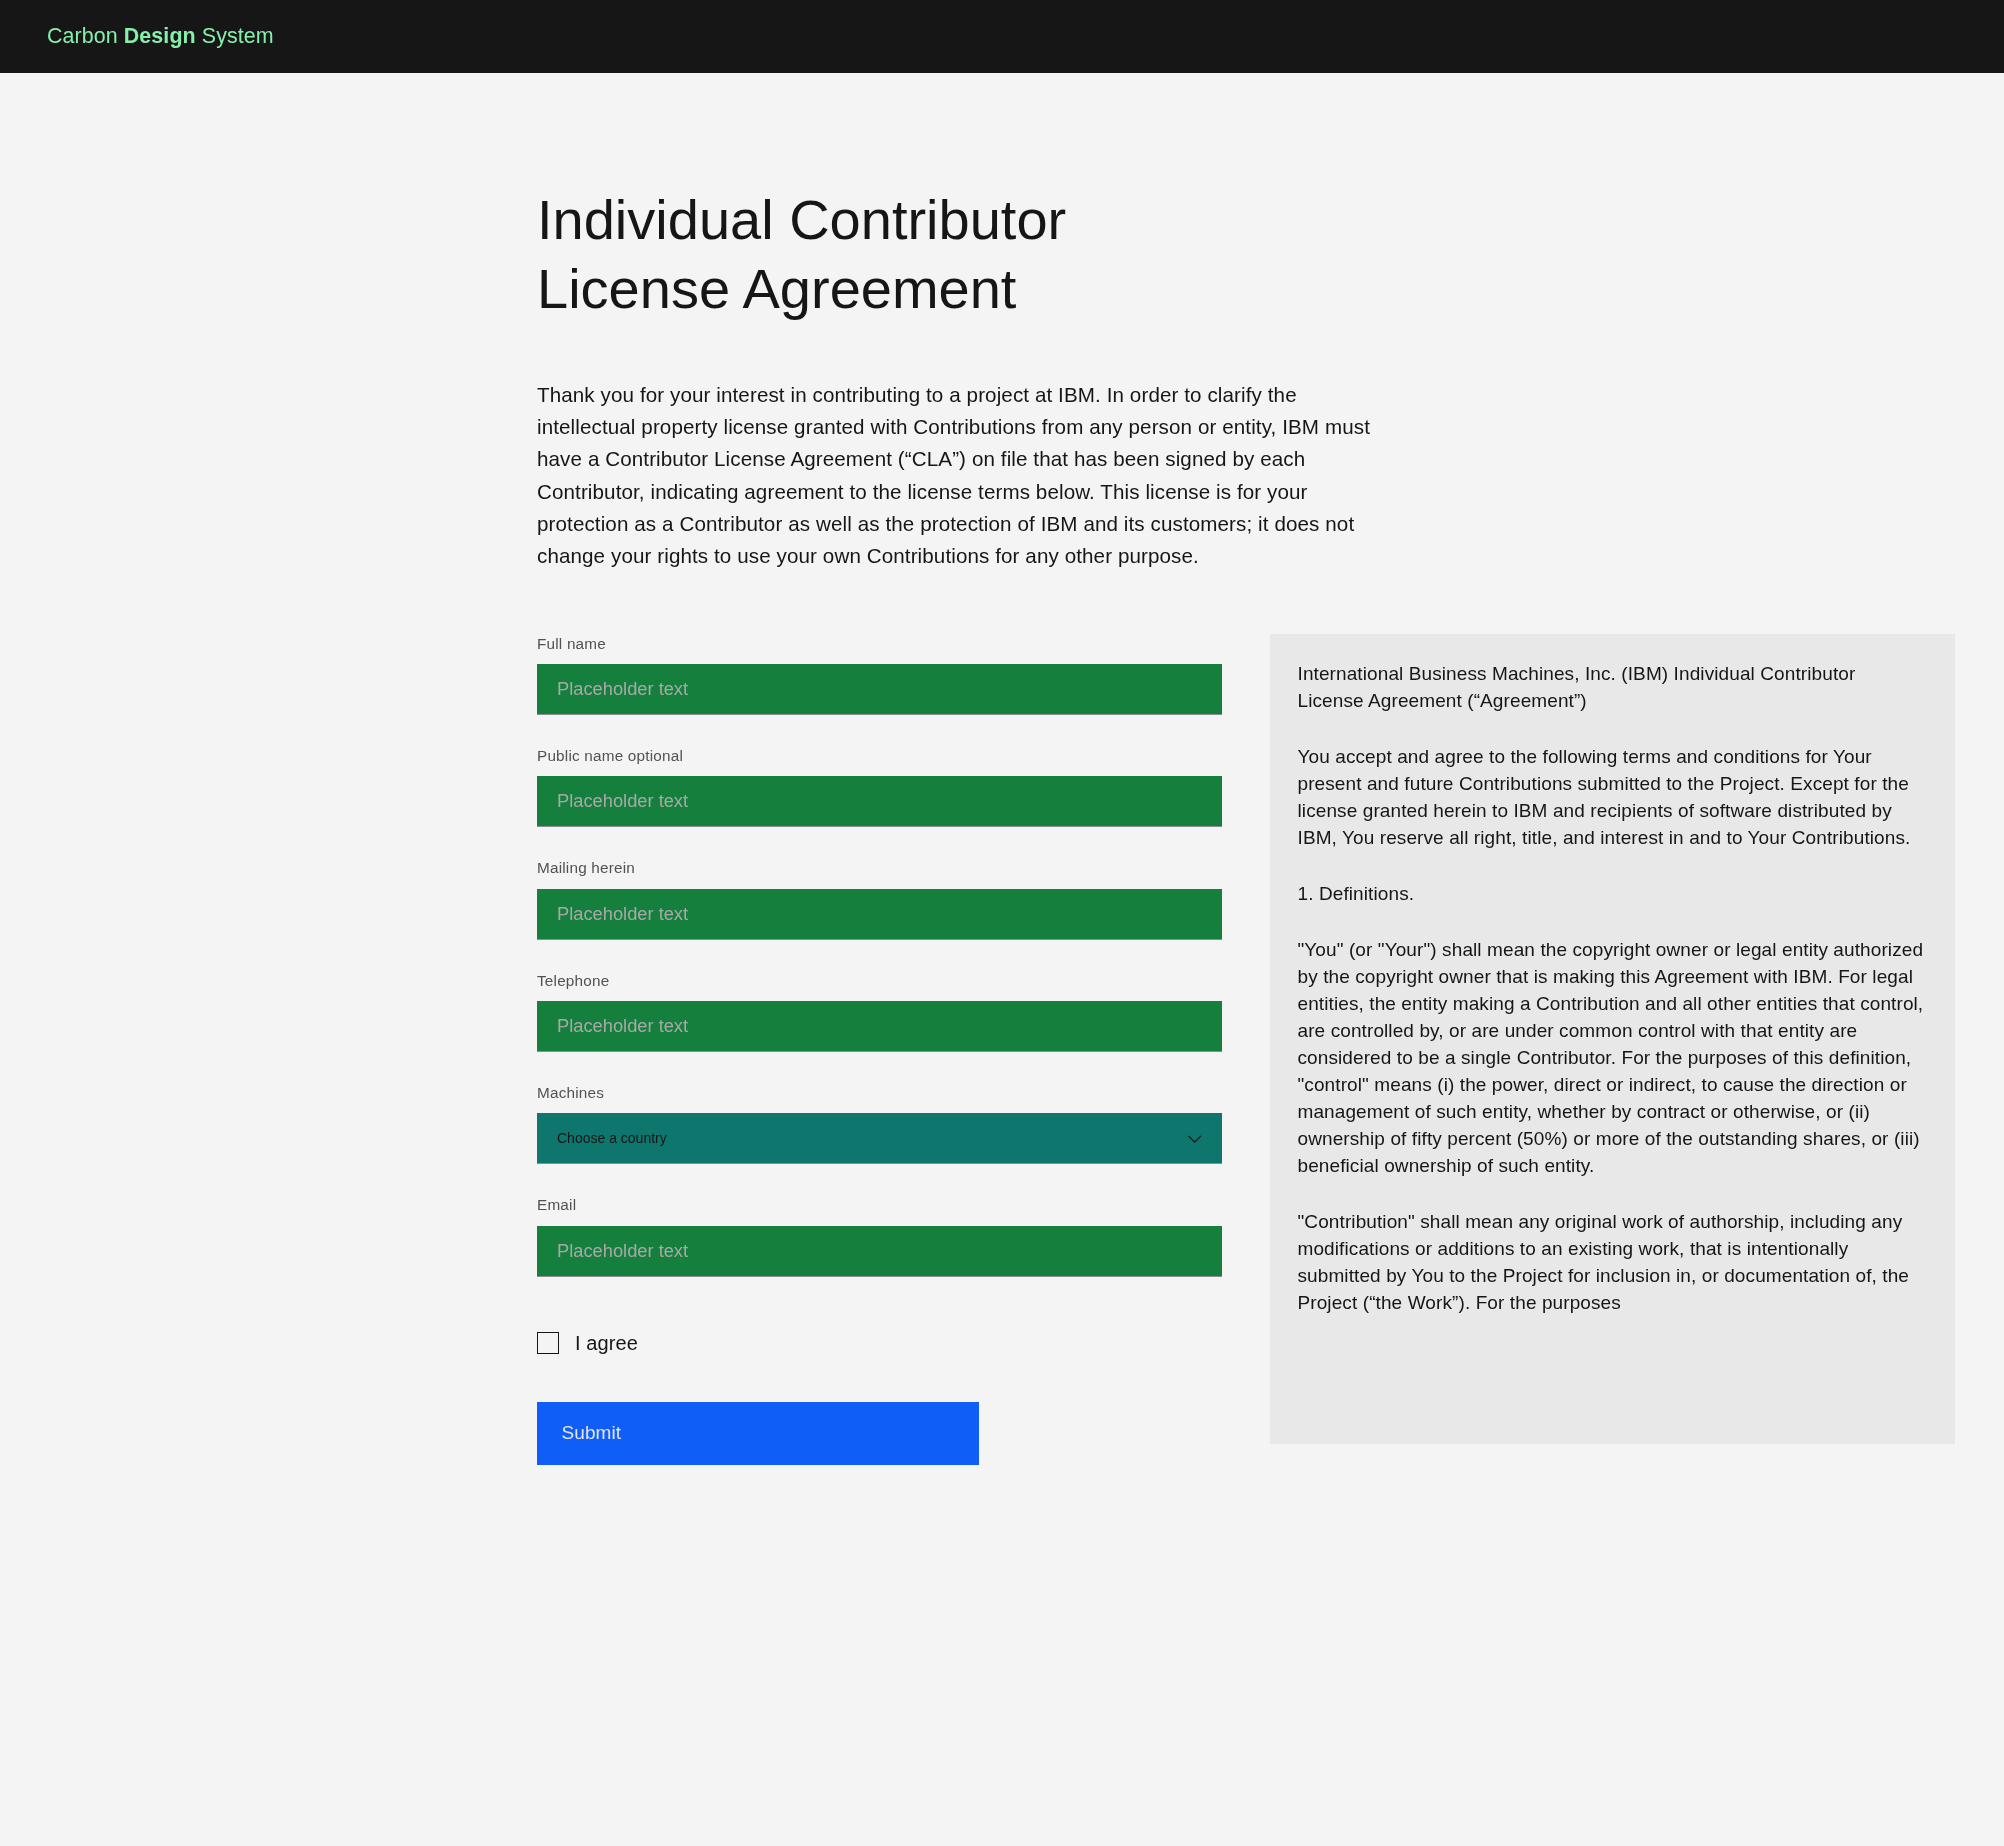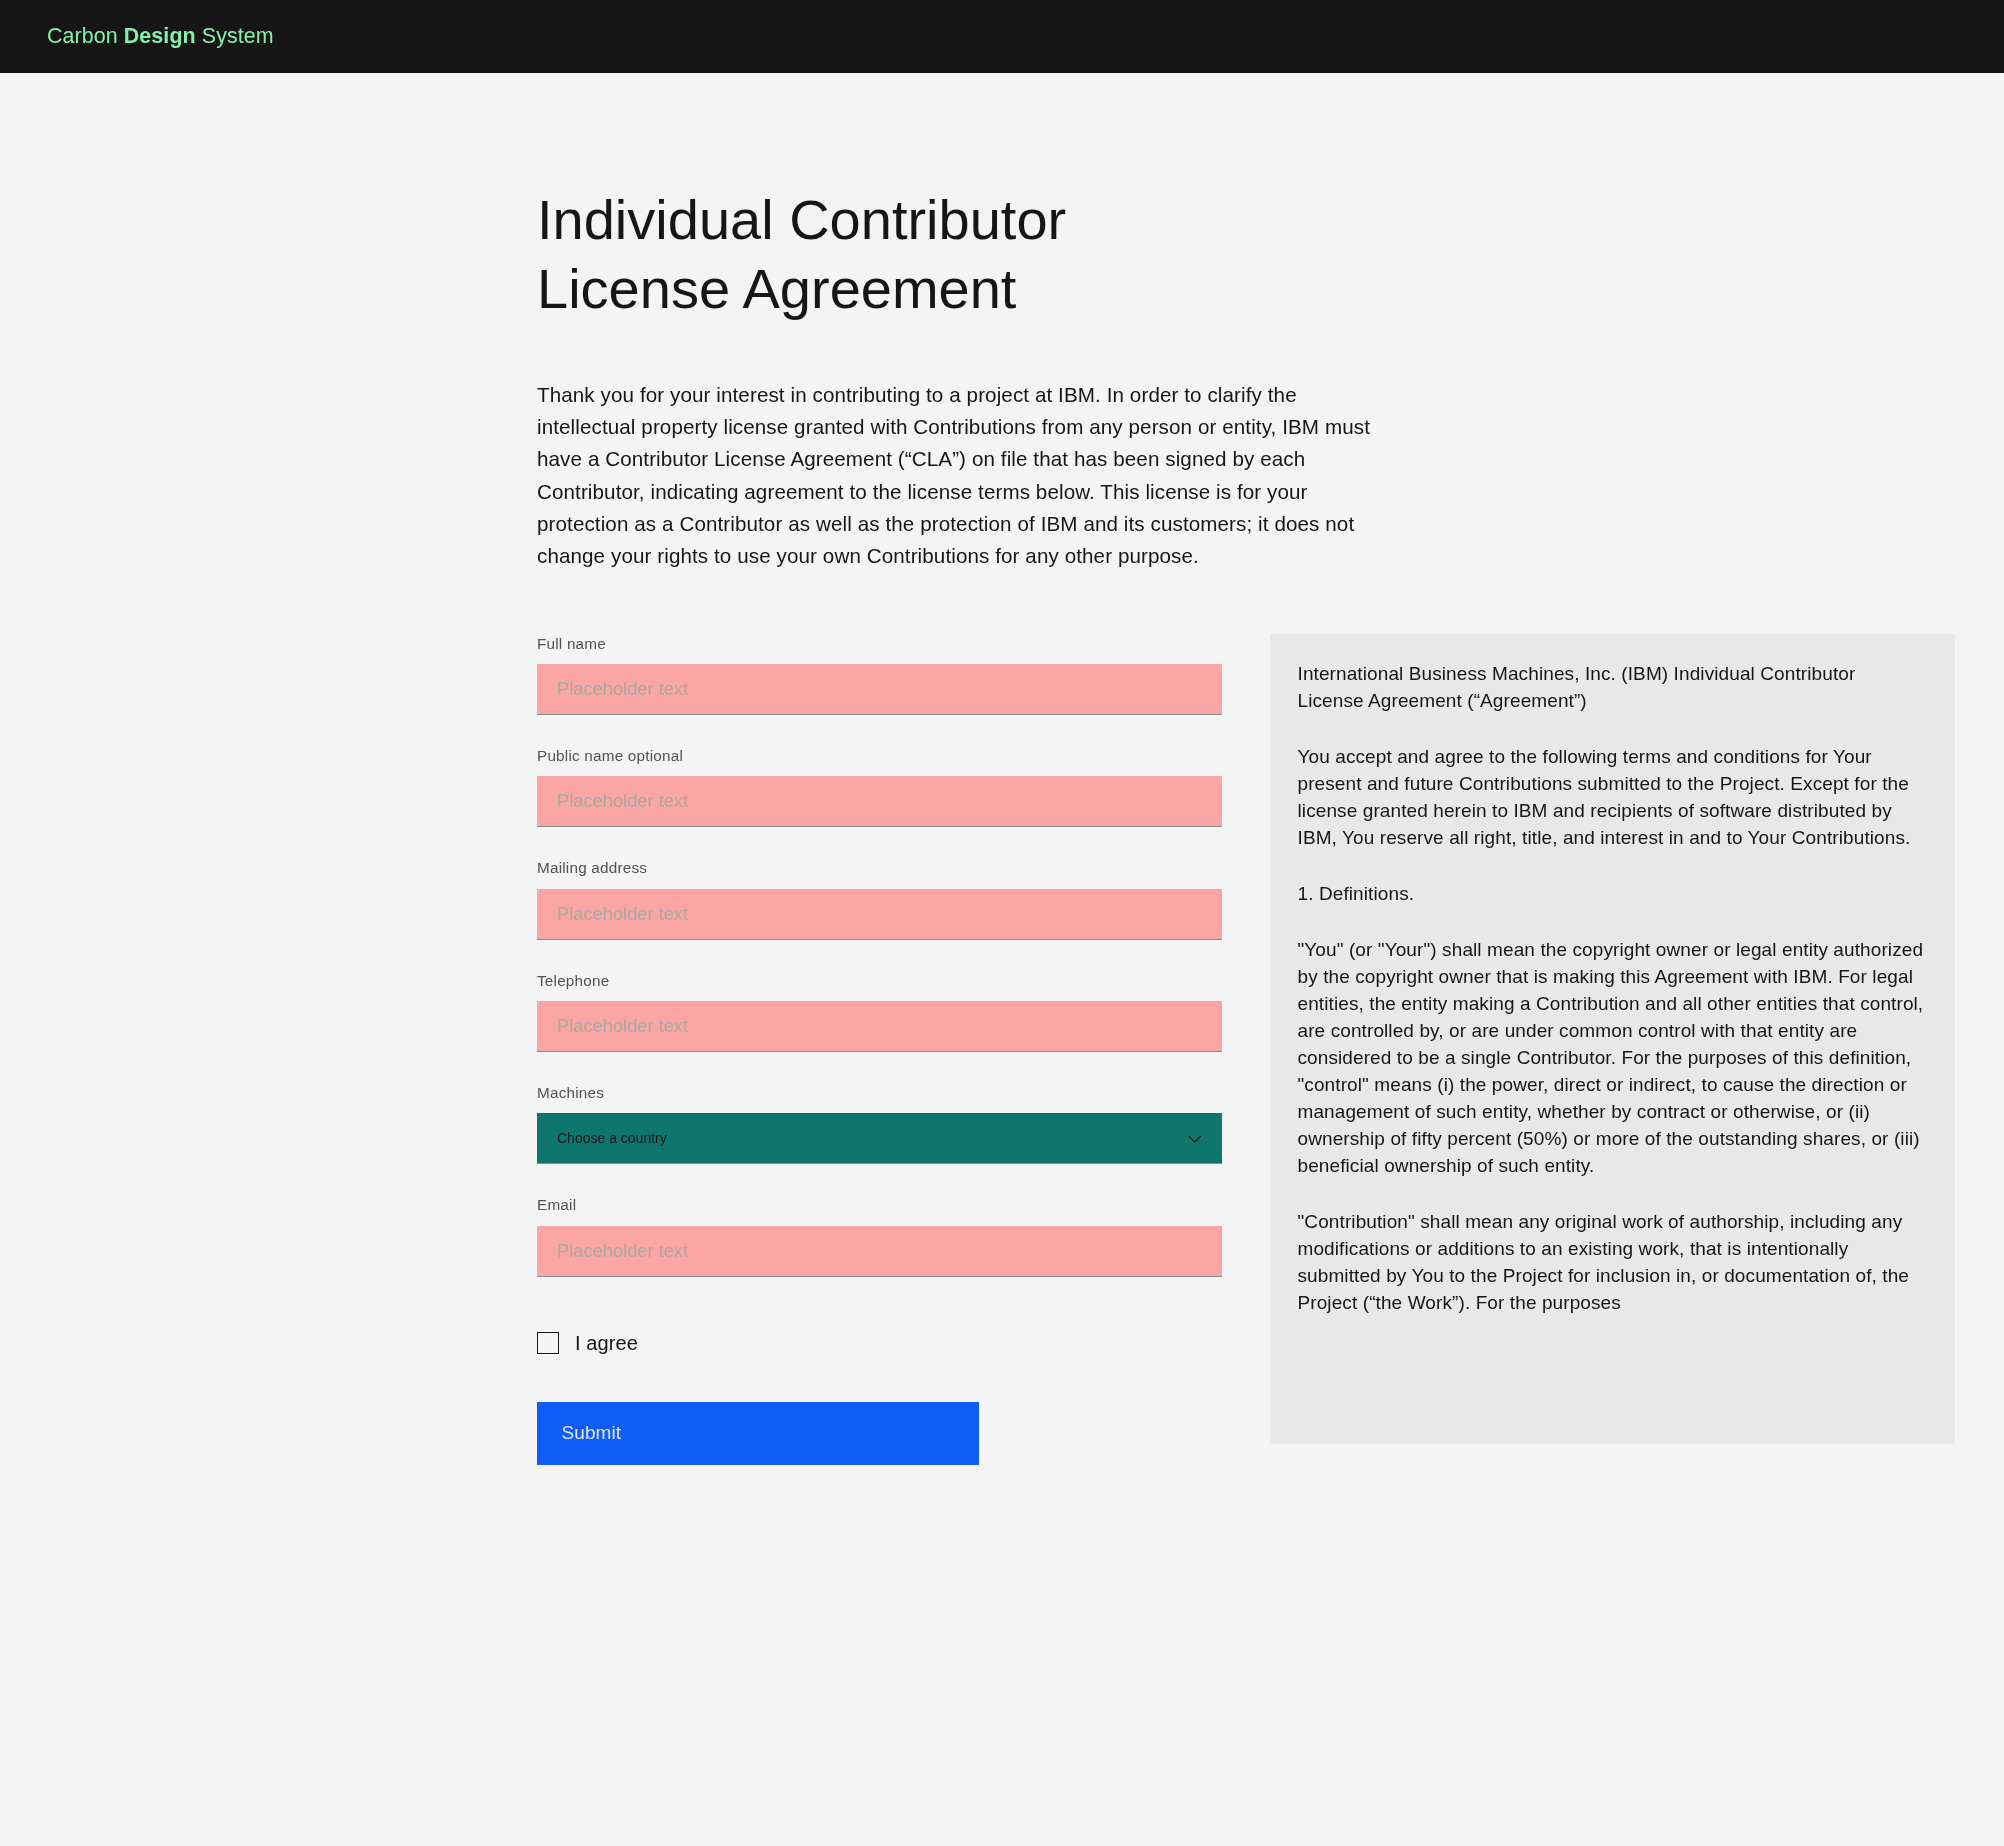--- a/index.html
+++ b/index.html
@@ -73,21 +73,21 @@
     font-size: 15.3px;
     line-height: 1.33;
     color: #525252;
     letter-spacing: 0.2px;
     margin-bottom: 10px;
   }
 
   .text-input {
     width: 685px;
     height: 51px;
-    background: #fca5a5;
+    background: #15803d;
     border: none;
     border-bottom: 0.8px solid #8d8d8d;
     padding: 0 20px;
     font-size: 18.3px;
     color: #161616;
     font-family: "Liberation Sans", sans-serif;
     outline: none;
     display: block;
   }
   .text-input::placeholder {
@@ -210,21 +210,21 @@
         <label class="field-label">Full name</label>
         <input class="text-input" type="text" placeholder="Placeholder text" style="">
       </div>
 
       <div class="field">
         <label class="field-label">Public name optional</label>
         <input class="text-input" type="text" placeholder="Placeholder text" style="">
       </div>
 
       <div class="field">
-        <label class="field-label">Mailing address</label>
+        <label class="field-label">Mailing herein</label>
         <input class="text-input" type="text" placeholder="Placeholder text" style="">
       </div>
 
       <div class="field">
         <label class="field-label">Telephone</label>
         <input class="text-input" type="text" placeholder="Placeholder text" style="">
       </div>
 
       <div class="field">
         <label class="field-label">Machines</label>

